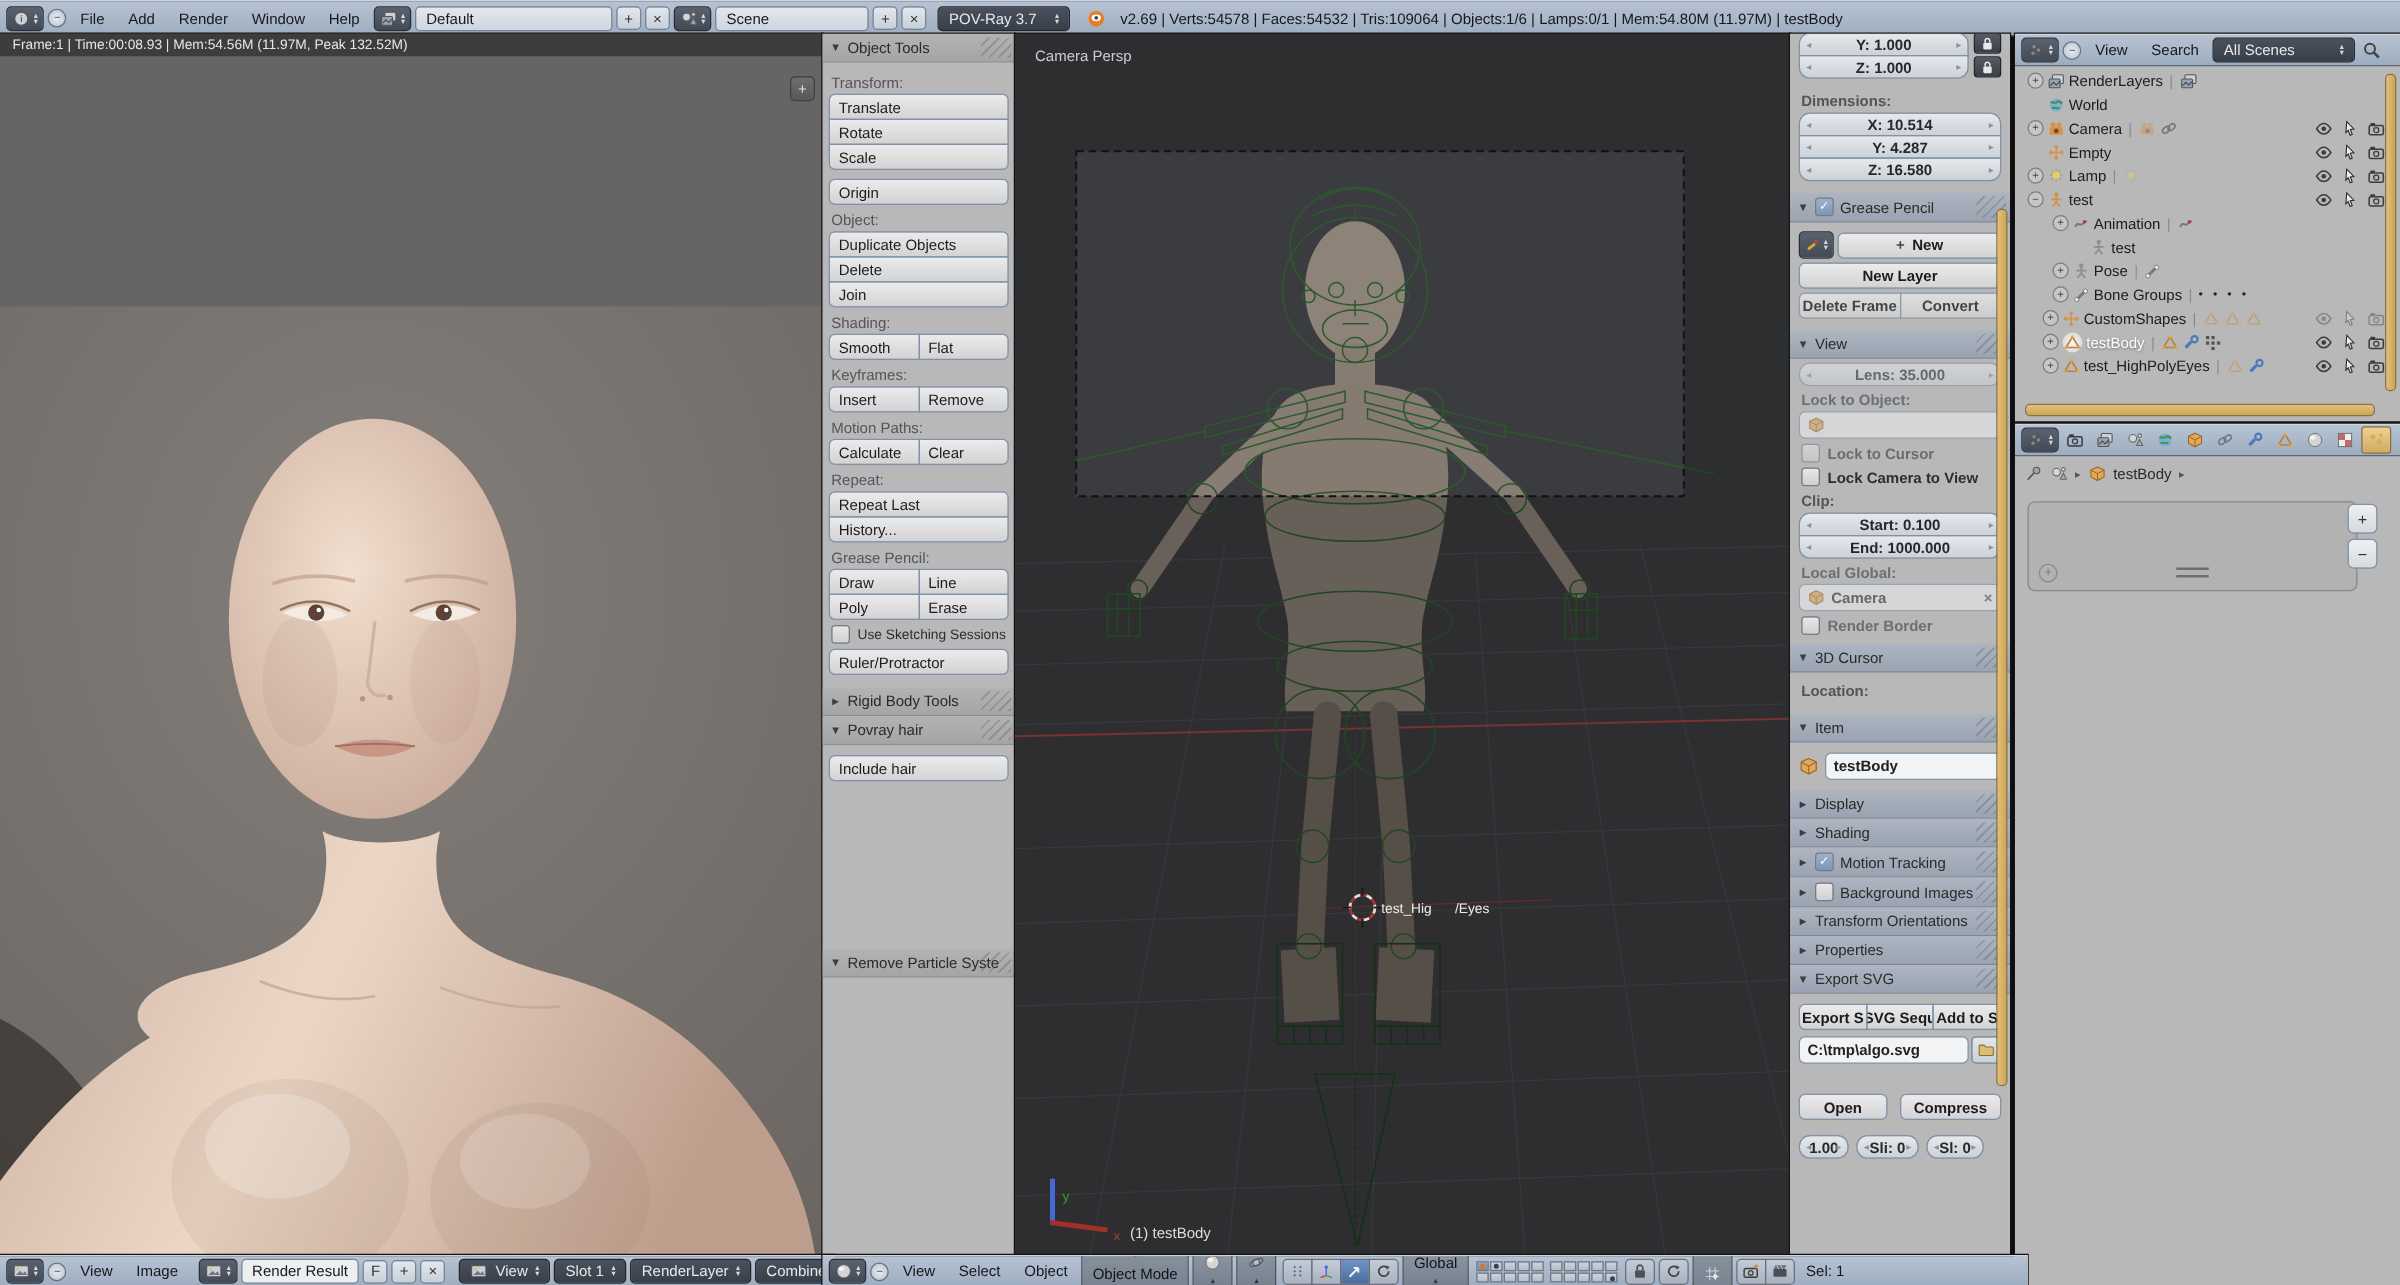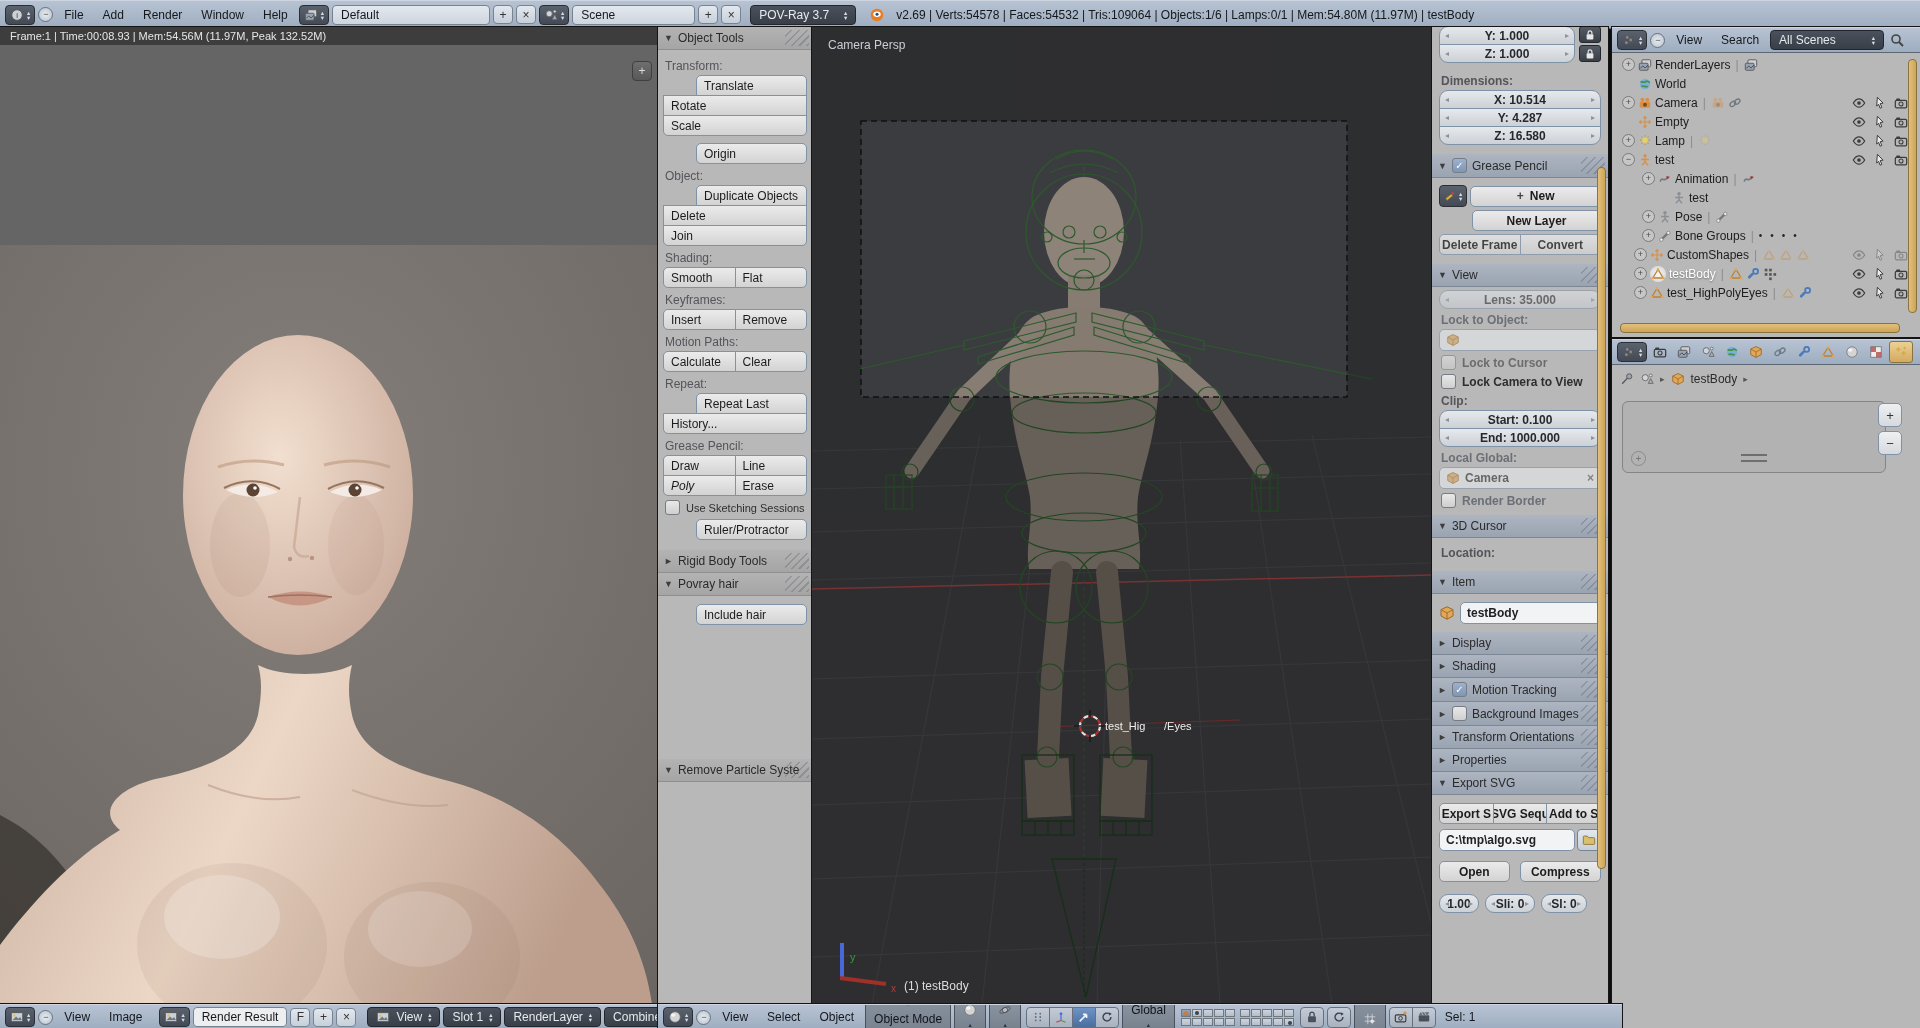--- a/index.html
+++ b/index.html
@@ -28,30 +28,30 @@
   #tool-shelf{left:658px;top:27px;width:154px;height:977px;background:#b8b8b8;display:flex;flex-direction:column;}
   .phdr{position:relative;display:flex;align-items:center;gap:5px;background:linear-gradient(#b3b3b3,#a5a5a5);border-bottom:1px solid #8f8f8f;padding:4px 6px;color:#2a2a2a;font-size:12px;flex:none;}
   .phdr.blue{background:linear-gradient(#adb5c1,#9aa3b1);border-bottom:1px solid #7e8794;}
   .hatch::before{content:"";position:absolute;right:3px;top:3px;bottom:3px;width:24px;background:repeating-linear-gradient(135deg,transparent 0 4px,rgba(80,86,96,.30) 4px 5.5px);}
   .tw{font-size:9px;color:#3d3d3d;}
   .shelfpad{padding:4px 5px;}
   .lbl{font-size:12px;color:#54545a;margin:5px 2px 2px;}
   .sbtn{background:linear-gradient(#ebebeb,#d3d3d3);border:1px solid #7f92a8;font-size:12px;color:#1c1c1c;padding:0 7px;height:19px;display:flex;align-items:center;white-space:nowrap;overflow:hidden;}
   .sbtn.ctr{justify-content:center;}
   .stack>.sbtn{border-radius:0;margin-top:-1px;}
-  .stack>.sbtn:first-child{border-radius:5px 5px 0 0;margin-top:0;margin-left:33px;}
+  .stack>.sbtn:first-child{border-radius:5px 5px 0 0;margin-top:0;}
   .stack>.sbtn:last-child{border-radius:0 0 5px 5px;}
   .stack>.sbtn:only-child{border-radius:5px;}
   .solo{border-radius:5px;}
   .pair{display:flex;}
   .pair>.sbtn{flex:1;}
   .pair>.sbtn+.sbtn{margin-left:-1px;}
   .pair.rtop>.sbtn:first-child{border-radius:5px 0 0 0;}
   .pair.rtop>.sbtn:last-child{border-radius:0 5px 0 0;}
-  .pair.rbot>.sbtn:first-child{border-radius:0 0 0 5px;font-style:italic;}
+  .pair.rbot>.sbtn:first-child{border-radius:0 0 0 5px;}
   .pair.rbot>.sbtn:last-child{border-radius:0 0 5px 0;}
   .pair.rall>.sbtn:first-child{border-radius:5px 0 0 5px;}
   .pair.rall>.sbtn:last-child{border-radius:0 5px 5px 0;}
   .cbrow{display:flex;align-items:center;gap:6px;font-size:12px;color:#2e2e2e;margin:4px 2px;white-space:nowrap;}
   .cb{width:13px;height:13px;border:1px solid #767b84;border-radius:3px;background:linear-gradient(#e8e8e8,#cfcfcf);flex:none;display:flex;align-items:center;justify-content:center;}
   .cb.on{background:linear-gradient(#9db1cc,#7e96b7);}
   .cb.on::after{content:"✓";color:#fff;font-size:10px;line-height:1;}
   
   #viewport{left:812px;top:27px;width:620px;height:977px;background:#3b3c3f;}
   #viewport svg{display:block;}
@@ -768,21 +768,21 @@
     <div style="display:flex;gap:2px;margin-top:5px;align-items:flex-start;">
       <div class="tfield" style="flex:1;background:#f2f3f4;">
           <span>C:\tmp\algo.svg</span>
         </div>
       <div class="sqbtn" style="width:22px;height:20px;">
           <svg class="ic">
             <use href="#ic-folder"></use>
           </svg>
         </div>
     </div>
-    <div style="display:flex;gap:10px;margin-top:10px;justify-content:space-between;">
+    <div style="display:flex;gap:10px;margin-top:24px;justify-content:space-between;">
       <div class="sbtn ctr solo" style="flex:1;">Open</div>
       <div class="sbtn ctr solo" style="flex:1.2;">Compress</div>
     </div>
     <div style="display:flex;gap:6px;margin-top:12px;">
       <div class="nfield" style="width:38px;">
           <span>1.00</span>
         </div>
       <div class="nfield" style="width:48px;">
           <span>Sli: 0</span>
         </div>

